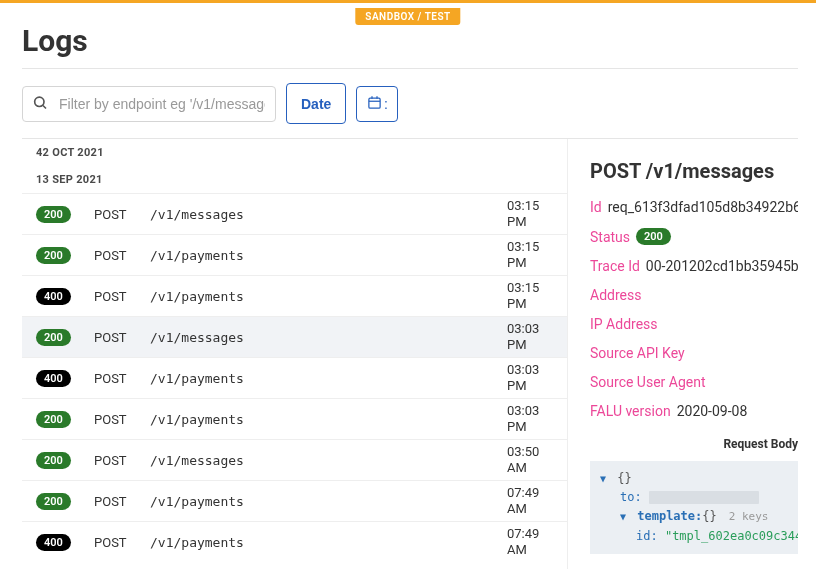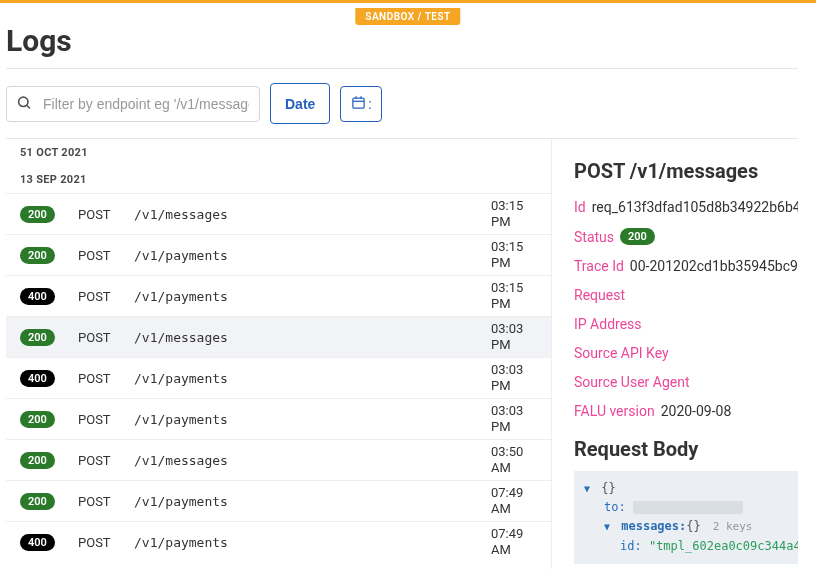--- a/index.html
+++ b/index.html
@@ -1,21 +1,21 @@
 <!DOCTYPE html>
 <html><head>
 <meta charset="utf-8">
 <style>
 * { box-sizing: border-box; margin: 0; padding: 0; }
 body { font-family: -apple-system, BlinkMacSystemFont, "Segoe UI", Roboto, "Helvetica Neue", Arial, sans-serif; color: #333; font-size: 14px; background: #fff; }
 
 .topbar { border-top: 3px solid #f5a623; position: relative; height: 3px; }
 .sandbox-badge { position: absolute; left: 50%; transform: translateX(-50%); top: 5px; background: #f5a623; color: #fff; font-size: 10px; font-weight: 600; padding: 3px 10px; border-radius: 0 0 3px 3px; letter-spacing: 0.5px; }
 
-.page { padding: 20px 18px 0 6px; }
+.page { padding: 20px 18px 0 22px; }
 h1.title { font-size: 30px; font-weight: 700; color: #333; margin-bottom: 10px; }
 .hr { border-top: 1px solid #e5e5e5; margin-bottom: 14px; }
 
 .filters { display: flex; gap: 10px; align-items: center; margin-bottom: 14px; }
 .search-wrap { position: relative; width: 254px; }
 .search-wrap input { width: 100%; height: 36px; border: 1px solid #d5d5d5; border-radius: 4px; padding: 0 10px 0 36px; font-size: 14px; color: #333; }
 .search-wrap input::placeholder { color: #999; }
 .search-wrap .icon { position: absolute; left: 10px; top: 50%; transform: translateY(-50%); color: #555; }
 .date-btn { height: 41px; padding: 0 14px; border: 1px solid #2660be; color: #2660be; background: #fff; border-radius: 4px; font-size: 14px; font-weight: 600; cursor: pointer; }
 .cal-btn { height: 36px; width: 42px; border: 1px solid #2660be; color: #2660be; background: #fff; border-radius: 4px; font-size: 14px; display: flex; align-items: center; justify-content: center; gap: 2px; cursor: pointer; }
@@ -38,21 +38,21 @@
 .badge { display: inline-block; color: #fff; font-size: 11px; font-weight: 600; padding: 2px 8px; border-radius: 10px; min-width: 32px; text-align: center; }
 .badge.ok { background: #2a7a2a; text-align: right; }
 .badge.err { background: #000000; }
 
 .detail-col { flex: 1; padding: 20px 0 0 22px; overflow-y: auto; border-left: 1px solid #eee; min-width: 0; }
 .detail-title { font-size: 20px; font-weight: 700; color: #333; margin-bottom: 16px; }
 .kv { display: flex; align-items: center; margin-bottom: 13px; font-size: 14px; white-space: nowrap; }
 .kv .k { color: #ec4899; margin-right: 6px; }
 .kv .v { color: #333; overflow: hidden; text-overflow: clip; }
 
-.section-h { font-size: 20px; font-weight: 700; margin: 18px 0 10px; }
+.section-h { font-size: 12px; font-weight: 700; margin: 18px 0 10px; text-align: right; }
 .json-box { background: #ebeff3; padding: 8px 10px; font-family: "Menlo","Consolas",monospace; font-size: 12px; color: #333; line-height: 1.6; overflow: hidden; }
 .json-line { white-space: nowrap; }
 .tri { color: #2a6fb5; display: inline-block; width: 10px; font-size: 10px; }
 .brace { color: #555; }
 .jkey { color: #2a6fb5; }
 .jkey.bold { font-weight: 700; }
 .jkeys { color: #999; font-size: 11px; margin-left: 12px; }
 .jstr { color: #2a9d5a; }
 .to-redact { background: #d9dee3; display: inline-block; width: 110px; height: 13px; vertical-align: middle; border-radius: 1px; }
 .ind1 { padding-left: 20px; }
@@ -89,21 +89,21 @@
             <line x1="16" y1="2" x2="16" y2="6"></line>
           </svg>
       </span>
         <span>:</span>
     </button>
   </div>
   <div class="hr2"></div>
 
   <div class="content">
     <div class="logs-col" id="logs-col">
-        <div class="date-header">51 OCT 2021</div>
+        <div class="date-header">42 OCT 2021</div>
         <div class="date-header">13 SEP 2021</div>
         <div class="log-row">
           <div class="col-status"><span class="badge ok">200</span></div>
           <div class="col-method">POST</div>
           <div class="col-endpoint">/v1/messages</div>
           <div class="col-time">03:15 PM</div>
         </div>
         <div class="log-row">
           <div class="col-status"><span class="badge ok">200</span></div>
           <div class="col-method">POST</div>
@@ -163,21 +163,21 @@
         </div>
       <div class="kv">
           <span class="k">Status</span>
           <span class="badge ok">200</span>
         </div>
       <div class="kv">
           <span class="k">Trace Id</span>
           <span class="v">00-201202cd1bb35945bc95fb0f94</span>
         </div>
       <div class="kv">
-          <span class="k">Request</span>
+          <span class="k">Address</span>
         </div>
       <div class="kv">
           <span class="k">IP Address</span>
           <span class="v"></span>
         </div>
       <div class="kv">
           <span class="k">Source API Key</span>
           <span class="v"></span>
         </div>
       <div class="kv">
@@ -186,18 +186,18 @@
         </div>
       <div class="kv">
           <span class="k">FALU version</span>
           <span class="v">2020-09-08</span>
         </div>
 
       <div class="section-h">Request Body</div>
       <div class="json-box">
         <div class="json-line"><span class="tri">▼</span> <span class="brace">{}</span></div>
         <div class="json-line ind1"><span class="jkey">to:</span> <span class="to-redact"></span></div>
-        <div class="json-line ind1"><span class="tri">▼</span> <span class="jkey bold">messages:</span><span class="brace">{}</span><span class="jkeys">2 keys</span></div>
+        <div class="json-line ind1"><span class="tri">▼</span> <span class="jkey bold">template:</span><span class="brace">{}</span><span class="jkeys">2 keys</span></div>
         <div class="json-line ind2"><span class="jkey">id:</span> <span class="jstr">"tmpl_602ea0c09c344a4ec622508b"</span></div>
       </div>
     </div>
   </div>
 </div>
 
 </body></html>

